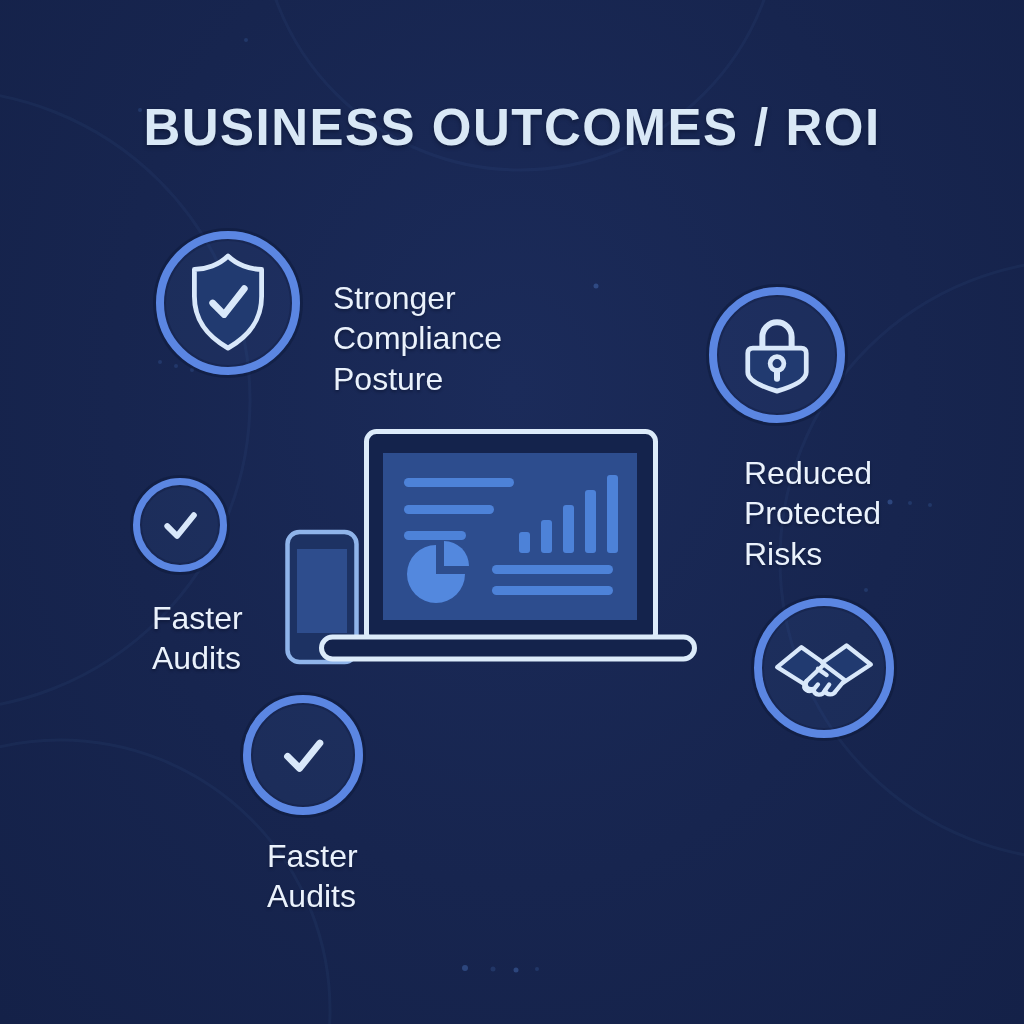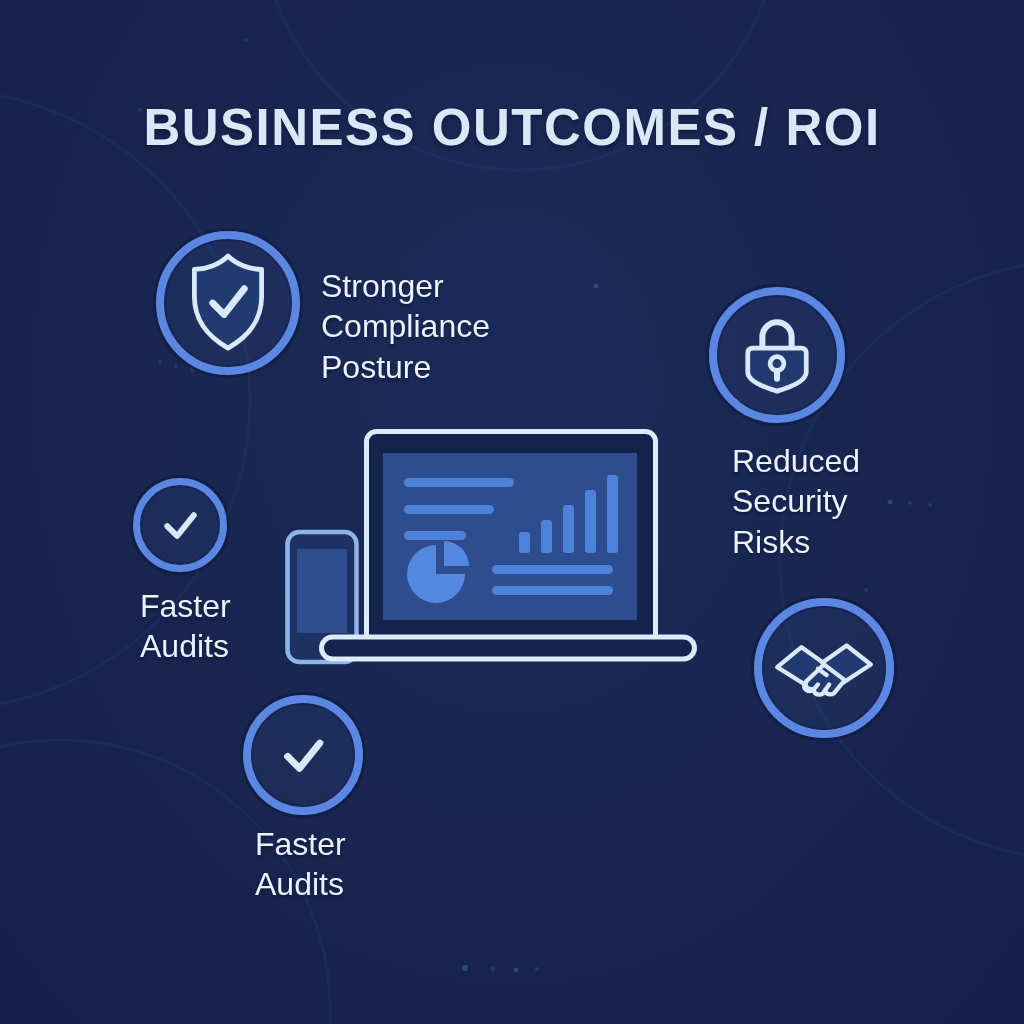--- a/index.html
+++ b/index.html
@@ -20,21 +20,21 @@
   }
 
   .ring {
     position:absolute; box-sizing:border-box; border-radius:50%;
     border:8px solid var(--ring,#5b86e2);
     background:var(--ring-tint, rgba(91,134,226,0.08));
     display:flex; align-items:center; justify-content:center;
     box-shadow:0 0 0 3px rgba(10,20,50,0.35), inset 0 0 0 2px rgba(10,20,50,0.25);
   }
   .label {
-    position:absolute; margin:4px; white-space:pre-line;
+    position:absolute; margin:16px; white-space:pre-line;
     font-size:32px; line-height:1.26; font-weight:500;
     color:var(--label-text,#eaf2fc); text-shadow:0 2px 3px rgba(4,10,30,0.4);
   }
 
   .ol      { stroke:var(--icon-outline,#d9e8fa); fill:none; }
   .ol-fill { stroke:var(--icon-outline,#d9e8fa); fill:var(--icon-fill,#213a70); }
   .accent  { fill:var(--screen-accent,#4d82d8); }
   .pie     { fill:var(--pie,#5388de); }
   .screenfill { fill:var(--screen-fill,#2d4d8e); }
   .framefill  { fill:var(--frame-fill,#14234c); stroke:var(--frame-stroke,#dcebfa); }
@@ -83,21 +83,21 @@
 
   <div class="ring" style="left:709px; top:287px; width:136px; height:136px;">
     <svg width="86" height="86" viewBox="0 0 100 100">
       <path class="ol" stroke-width="7" stroke-linecap="round" d="M33 42 V29 a17 17 0 0 1 34 0 V42"></path>
       <path class="ol-fill" stroke-width="5.5" stroke-linejoin="round" d="M22 42 L78 42 Q84 42 84 48 L84 70 Q84 82 50 92 Q16 82 16 70 L16 48 Q16 42 22 42 Z"></path>
       <circle class="ol" stroke-width="5.5" cx="50" cy="60" r="8"></circle>
       <rect x="46.5" y="66" width="7" height="15" rx="3.5" fill="var(--icon-outline,#D9E8FA)"></rect>
     </svg>
   </div>
   <p class="label" style="left:728px; top:437px;">Reduced
-Security
+Protected
 Risks</p>
 
   <div class="ring" style="left:133px; top:478px; width:94px; height:94px; border-width:7px;">
     <svg width="58" height="58" viewBox="0 0 100 100">
       <path class="ol" stroke-width="10" stroke-linecap="round" stroke-linejoin="round" d="M28 52 L45 69 L74 33"></path>
     </svg>
   </div>
   <p class="label" style="left:136px; top:582px;">Faster
 Audits</p>
 

